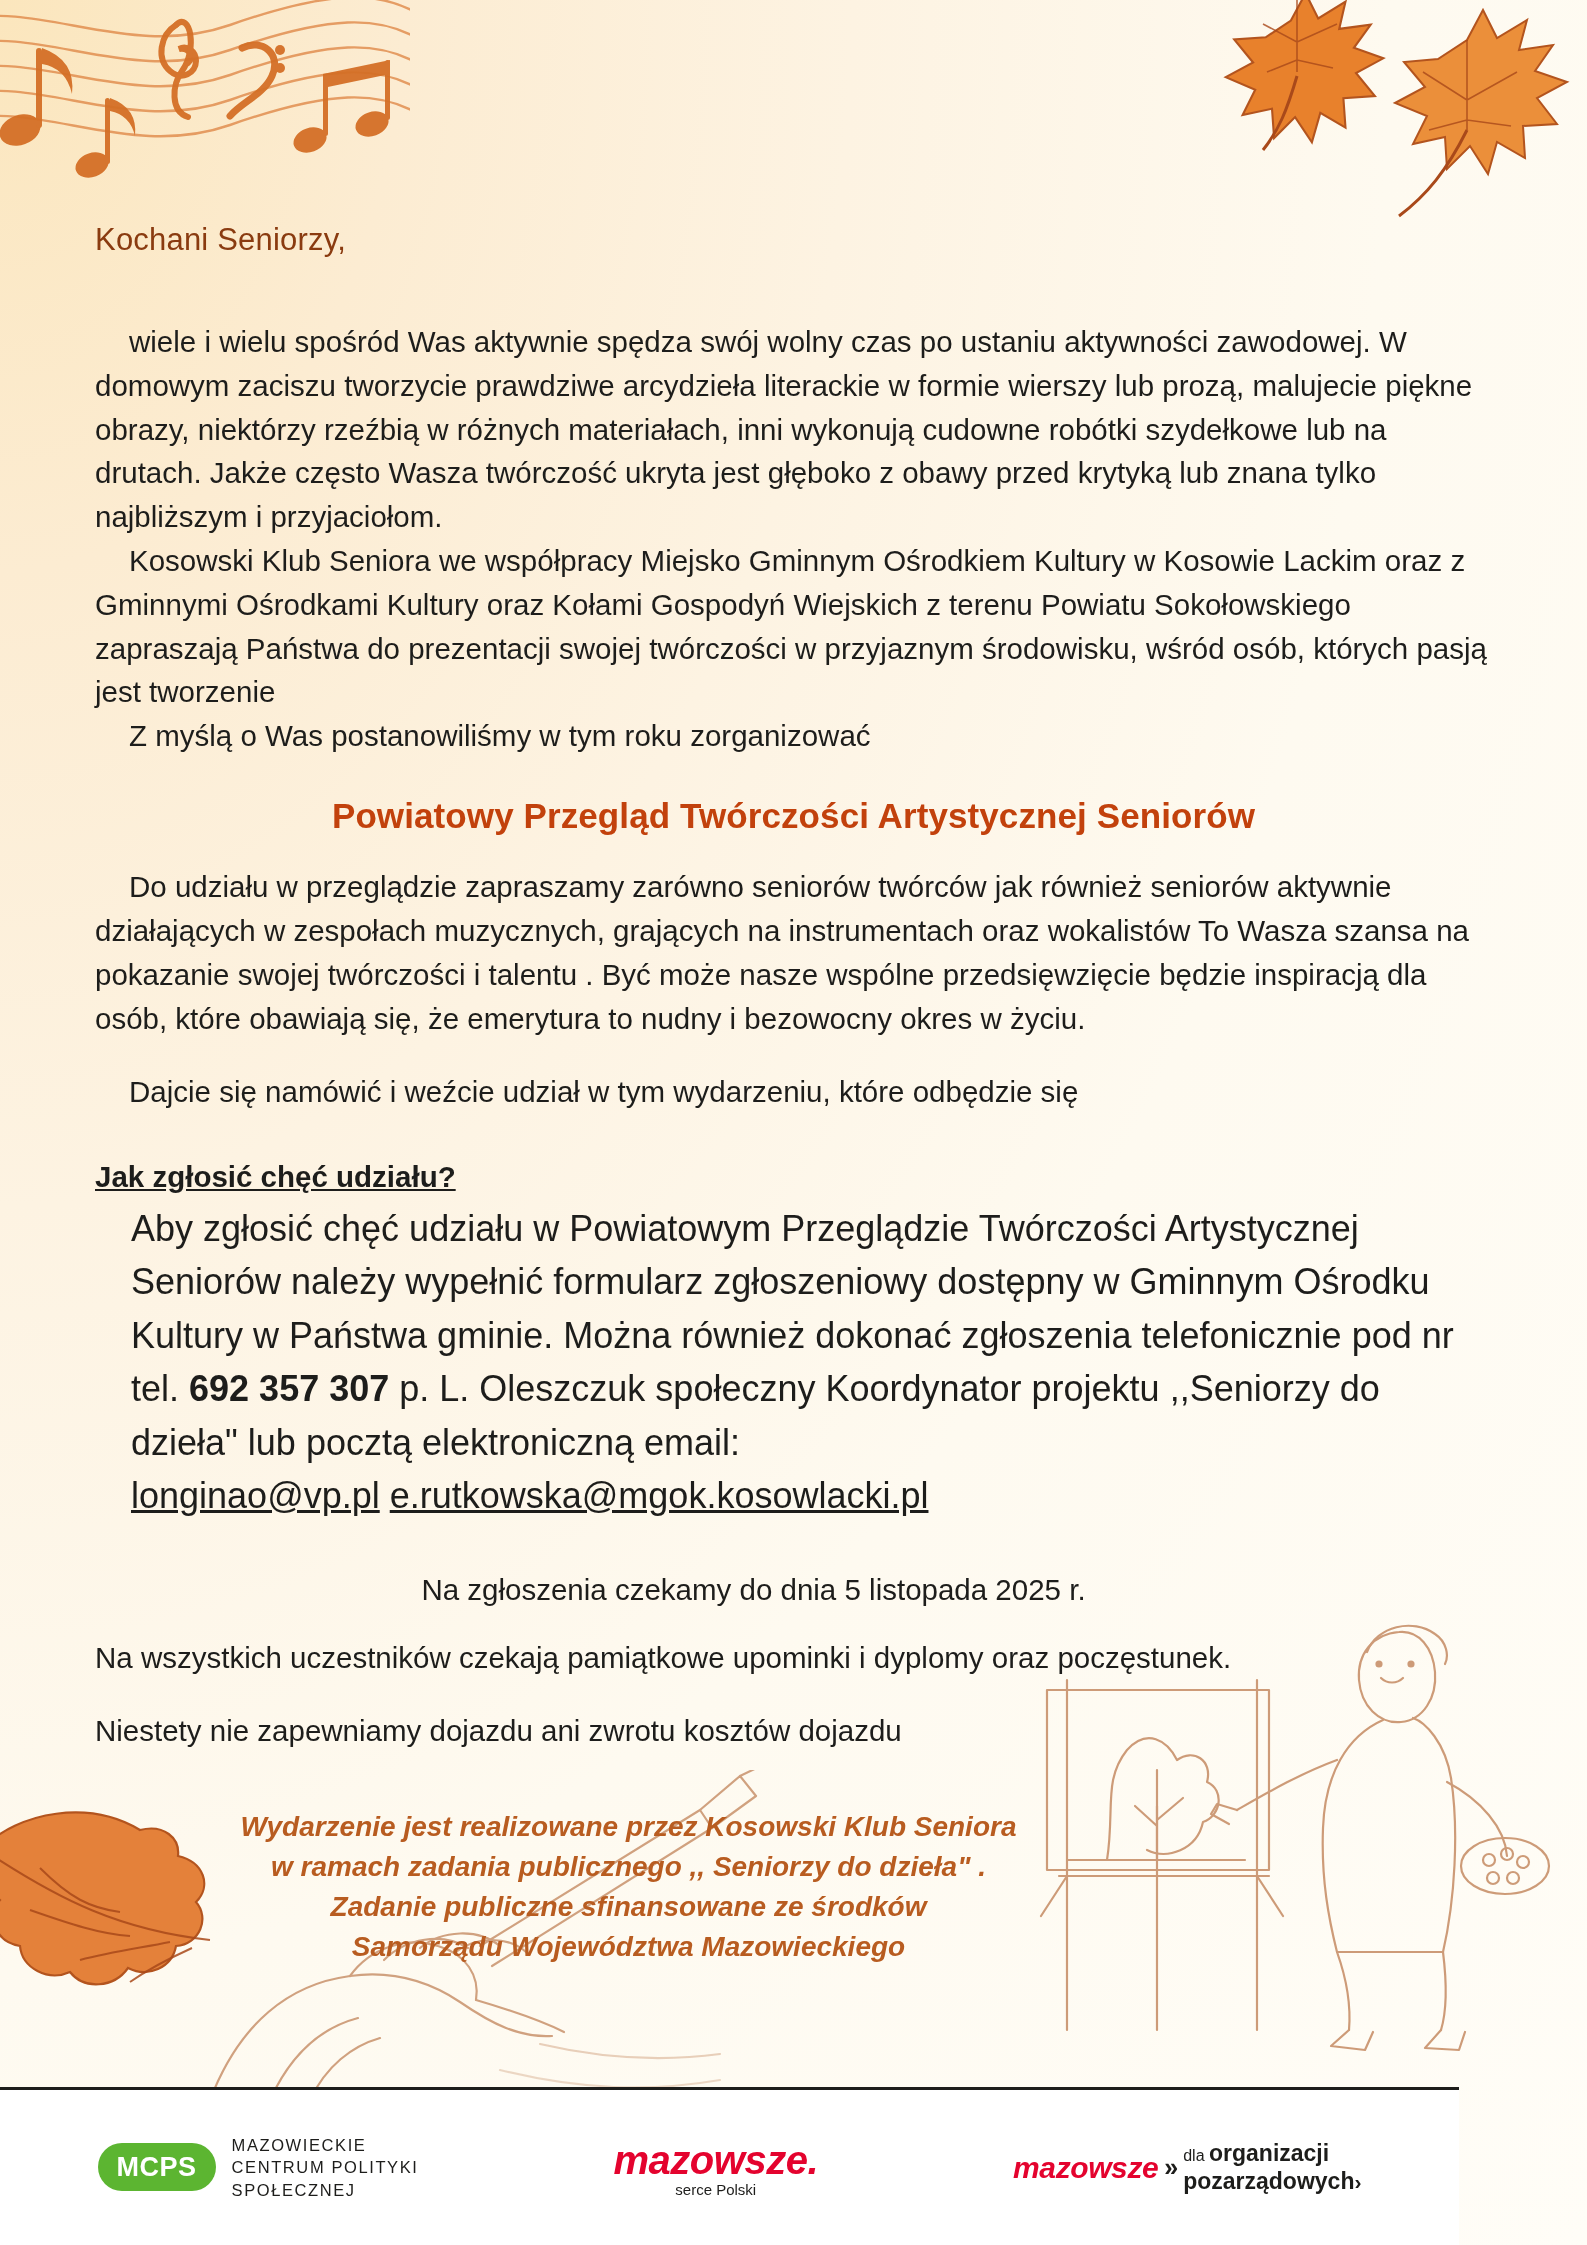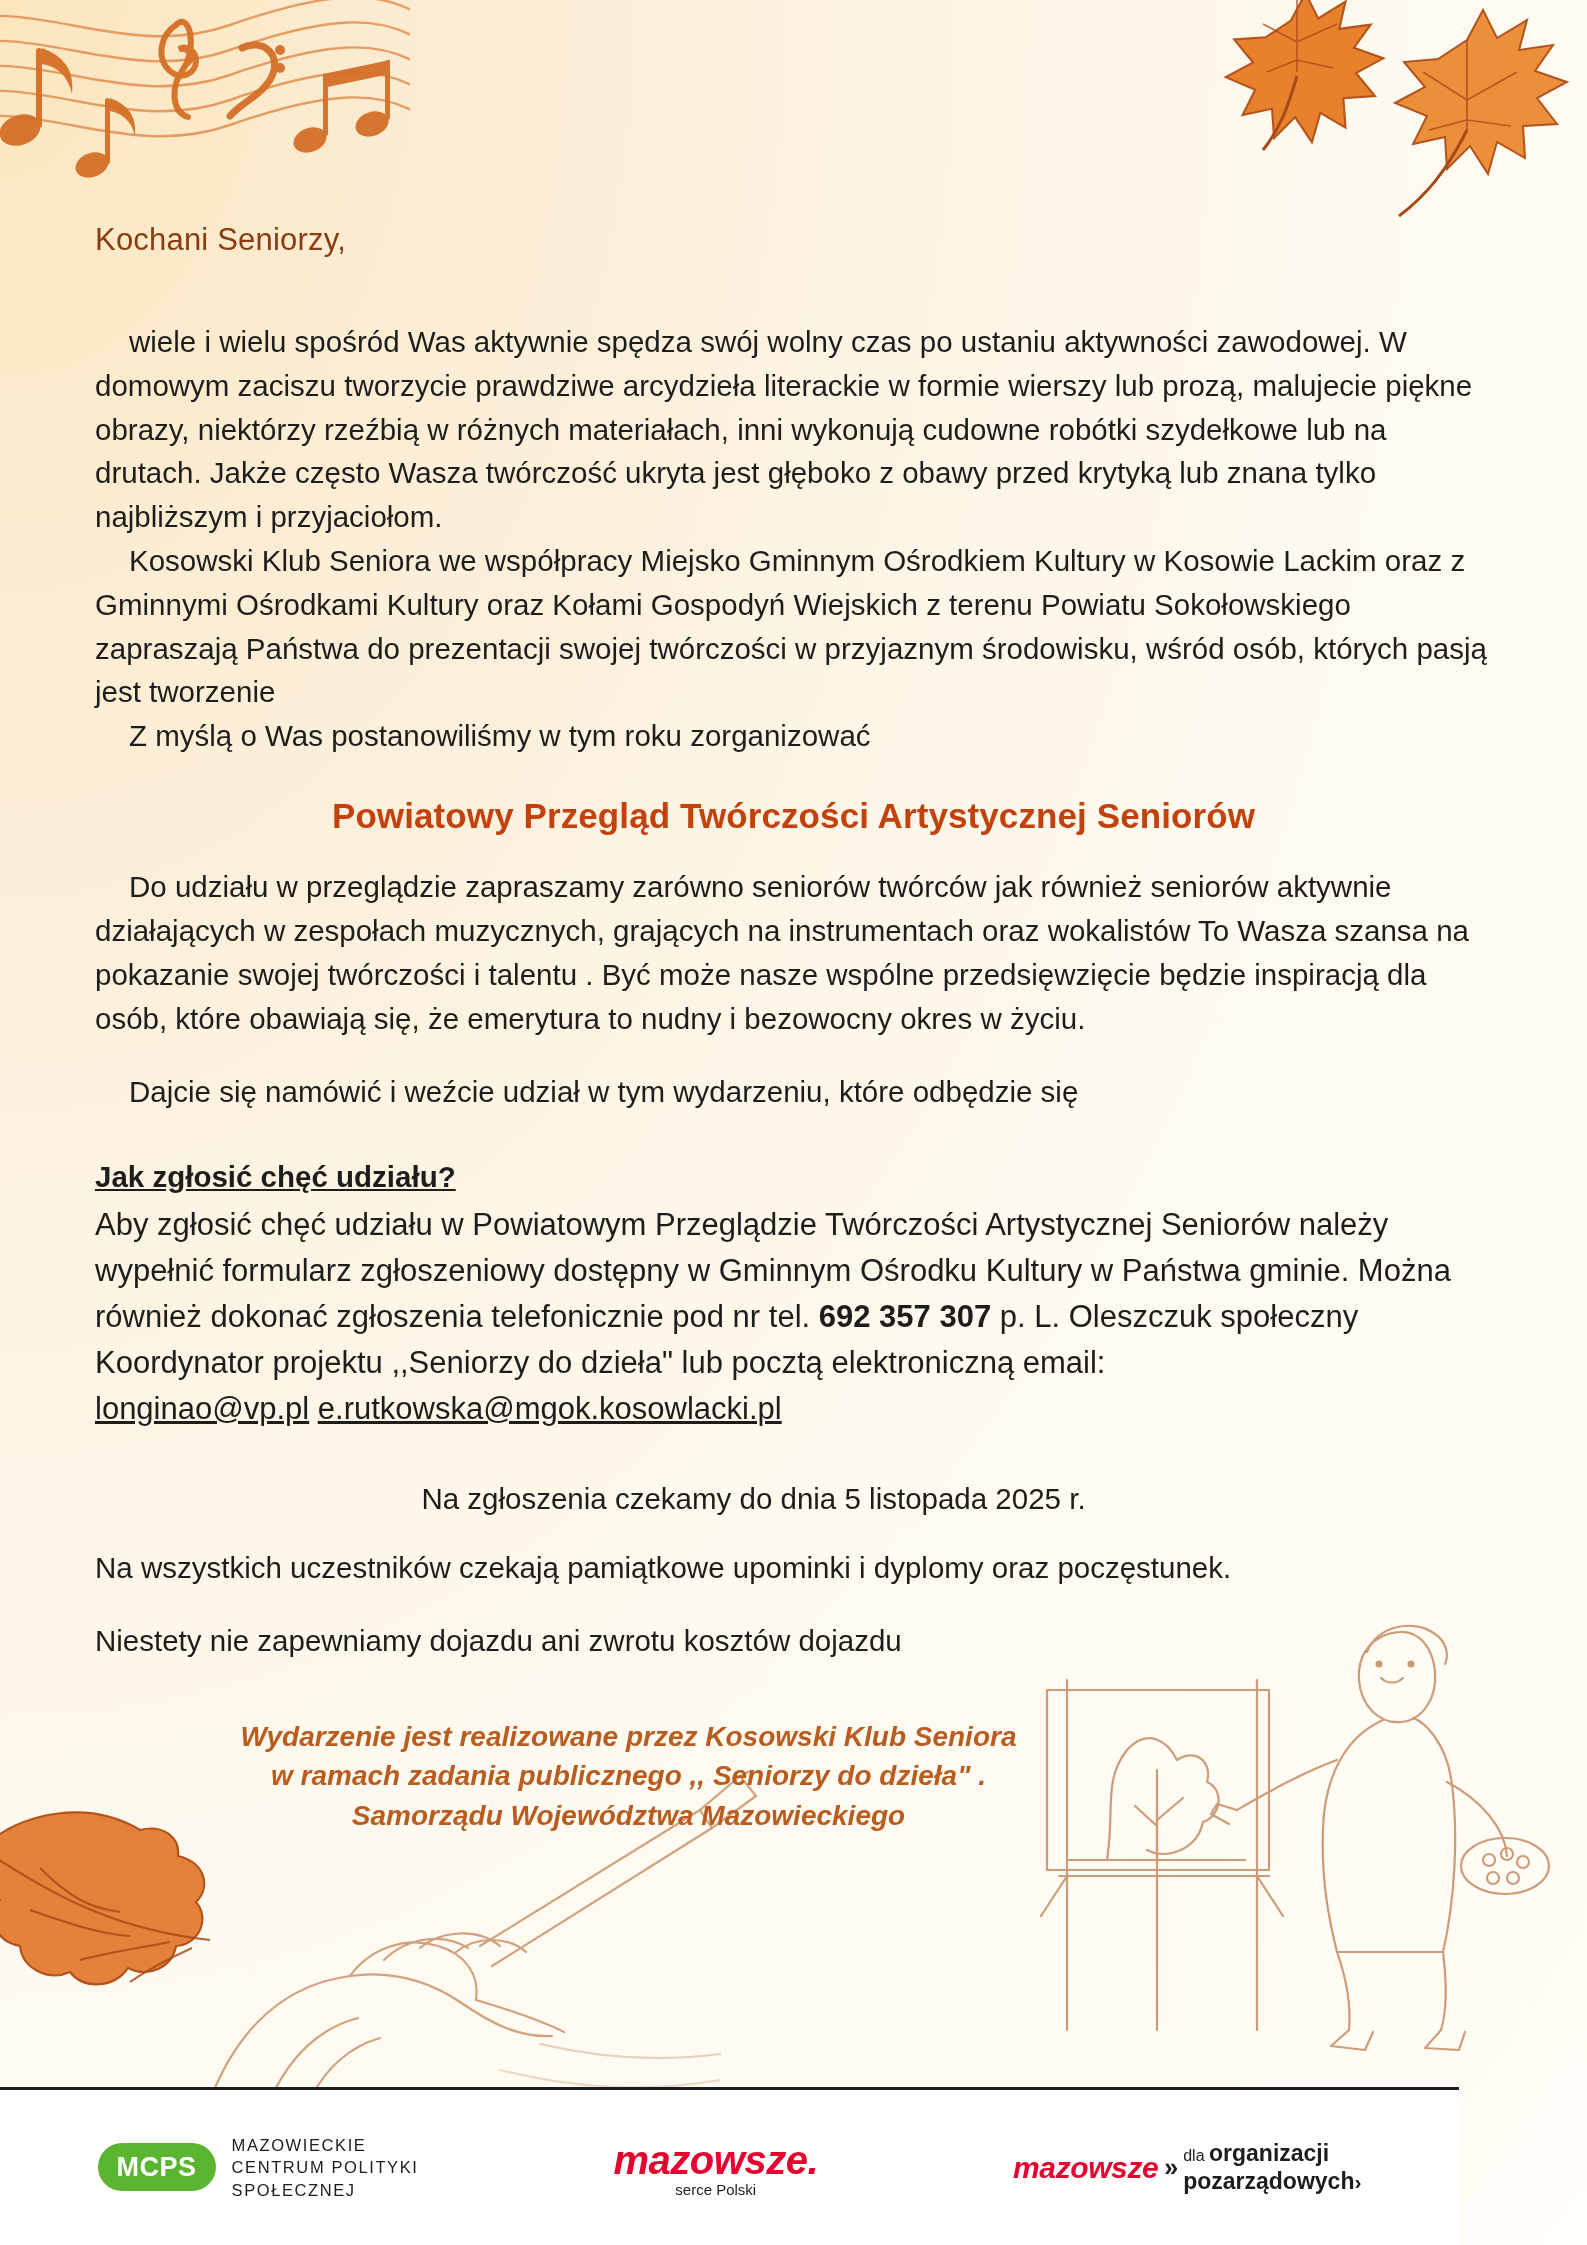--- a/index.html
+++ b/index.html
@@ -121,23 +121,24 @@
   .section-head {
     margin-top: 46px;
     font-size: 29.5px;
     font-weight: bold;
     text-decoration: underline;
     color: #1d1d1b;
   }
 
   .body-block3 {
     margin-top: 8px;
-    font-size: 31px;
+    font-size: 36px;
     line-height: 1.485;
     color: #1d1d1b;
+    margin-left: 36px;
   }
 
   .phone {
     font-weight: bold;
   }
 
   .email-line a {
     color: #1d1d1b;
     text-decoration: underline;
   }
@@ -431,20 +432,21 @@
     <div class="deadline">Na zgłoszenia czekamy do dnia  5 listopada 2025 r.</div>
 
     <div class="body-block4">
       <p>Na wszystkich uczestników czekają pamiątkowe upominki i dyplomy oraz poczęstunek.</p>
       <p>Niestety nie zapewniamy dojazdu ani zwrotu kosztów dojazdu</p>
     </div>
 
     <div class="funding">
       <div>Wydarzenie jest realizowane przez Kosowski Klub Seniora</div>
       <div>w ramach zadania publicznego ,, Seniorzy do dzieła" .</div>
+      <div>Zadanie publiczne sfinansowane ze środków</div>
       <div>Samorządu Województwa Mazowieckiego</div>
     </div>
 
   </div>
 
   <div class="footer">
 
     <div class="logo">
       <div class="mcps-mark">MCPS</div>
       <div class="mcps-text">

